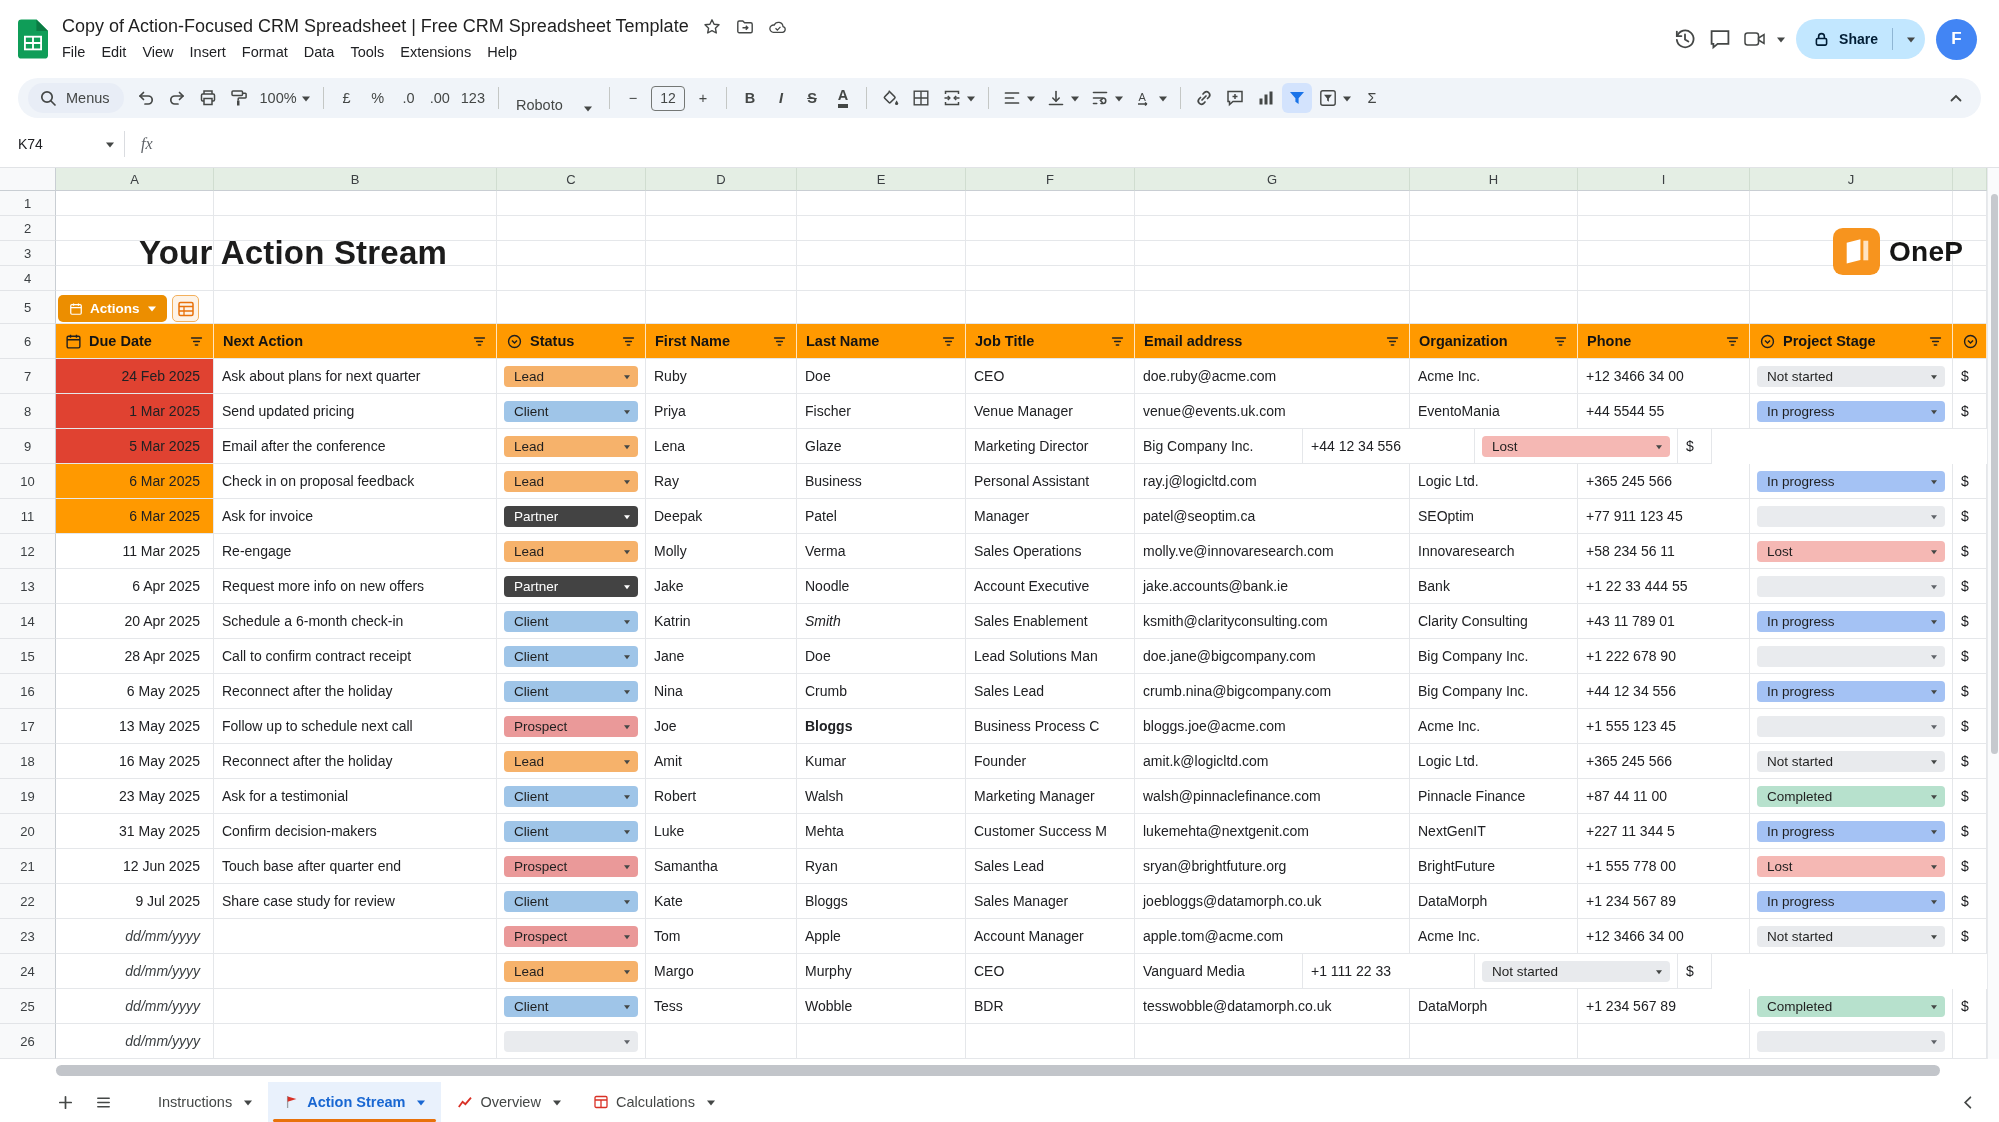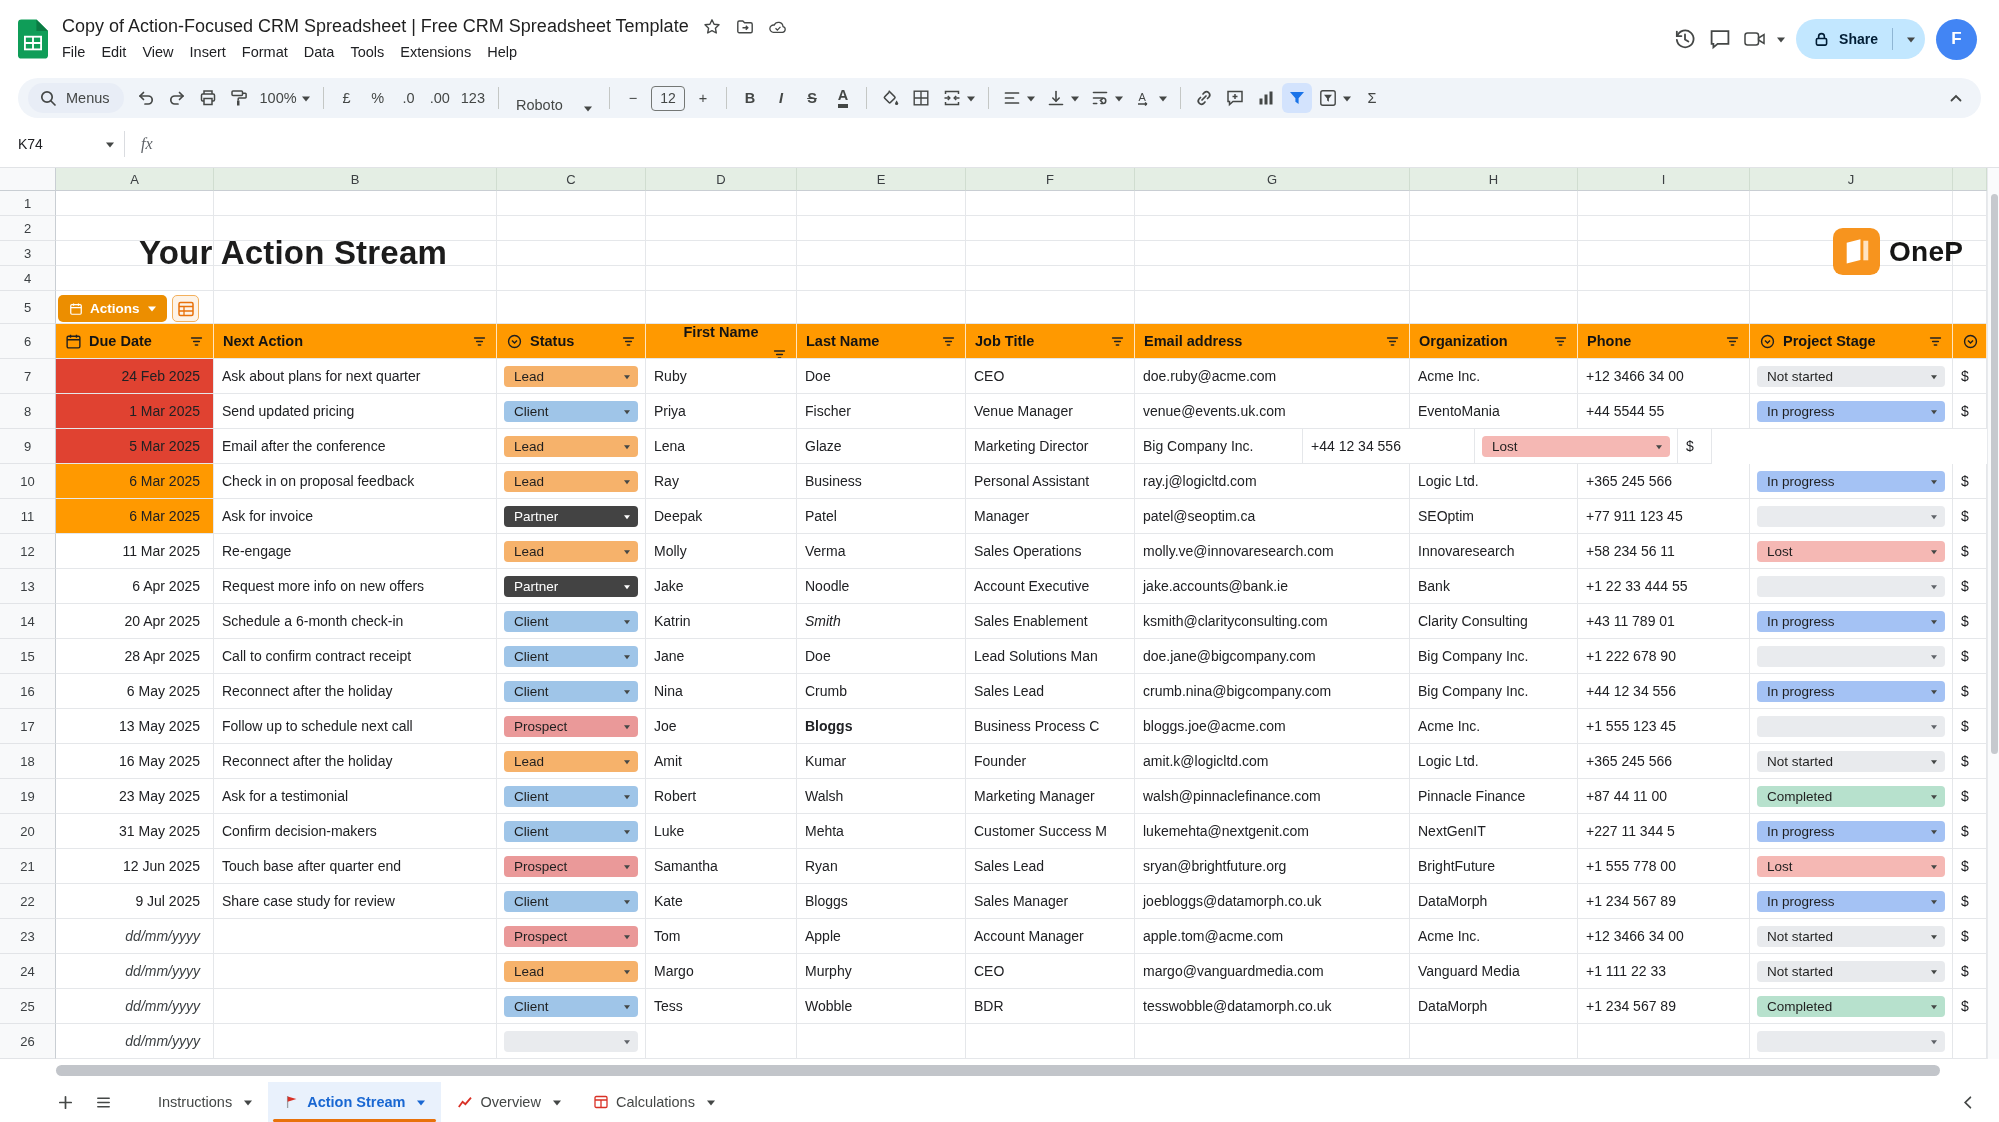--- a/index.html
+++ b/index.html
@@ -531,21 +531,21 @@
                 <path d="M5.6 7L8 9.4 10.4 7"></path>
               </svg>
             </span>
             <span class="hlabel">Status</span>
             <span class="hfilter">
               <svg viewBox="0 0 16 16" fill="none" stroke="#222" stroke-width="1.7" stroke-linecap="round">
                 <path d="M2.8 4.2h10.4M5 8h6M6.8 11.8h2.4"></path>
               </svg>
             </span>
           </div>
-          <div class="cell hcell" style="width: 151px; background: rgb(255, 153, 0); flex-direction: column;">
+          <div class="cell hcell" style="width: 151px; background: rgb(255, 153, 0);">
             <span class="hlabel">First Name</span>
             <span class="hfilter">
               <svg viewBox="0 0 16 16" fill="none" stroke="#222" stroke-width="1.7" stroke-linecap="round">
                 <path d="M2.8 4.2h10.4M5 8h6M6.8 11.8h2.4"></path>
               </svg>
             </span>
           </div>
           <div class="cell hcell" style="width: 169px; background: rgb(255, 153, 0);">
             <span class="hlabel">Last Name</span>
             <span class="hfilter">
@@ -1340,23 +1340,20 @@
             </div>
           </div>
           <div class="cell" style="width: 151px;">
             <span>Margo</span>
           </div>
           <div class="cell" style="width: 169px;">
             <span>Murphy</span>
           </div>
           <div class="cell" style="width: 169px;">
             <span>CEO</span>
-          </div>
-          <div class="cell" style="width: 275px;">
-            <span>margo@vanguardmedia.com</span>
           </div>
           <div class="cell" style="width: 168px;">
             <span>Vanguard Media</span>
           </div>
           <div class="cell" style="width: 172px;">
             <span>+1 111 22 33</span>
           </div>
           <div class="cell chipcell" style="width: 203px;">
             <div class="chip" style="background: rgb(232, 234, 237);">
               <span class="chip-label">Not started</span>

